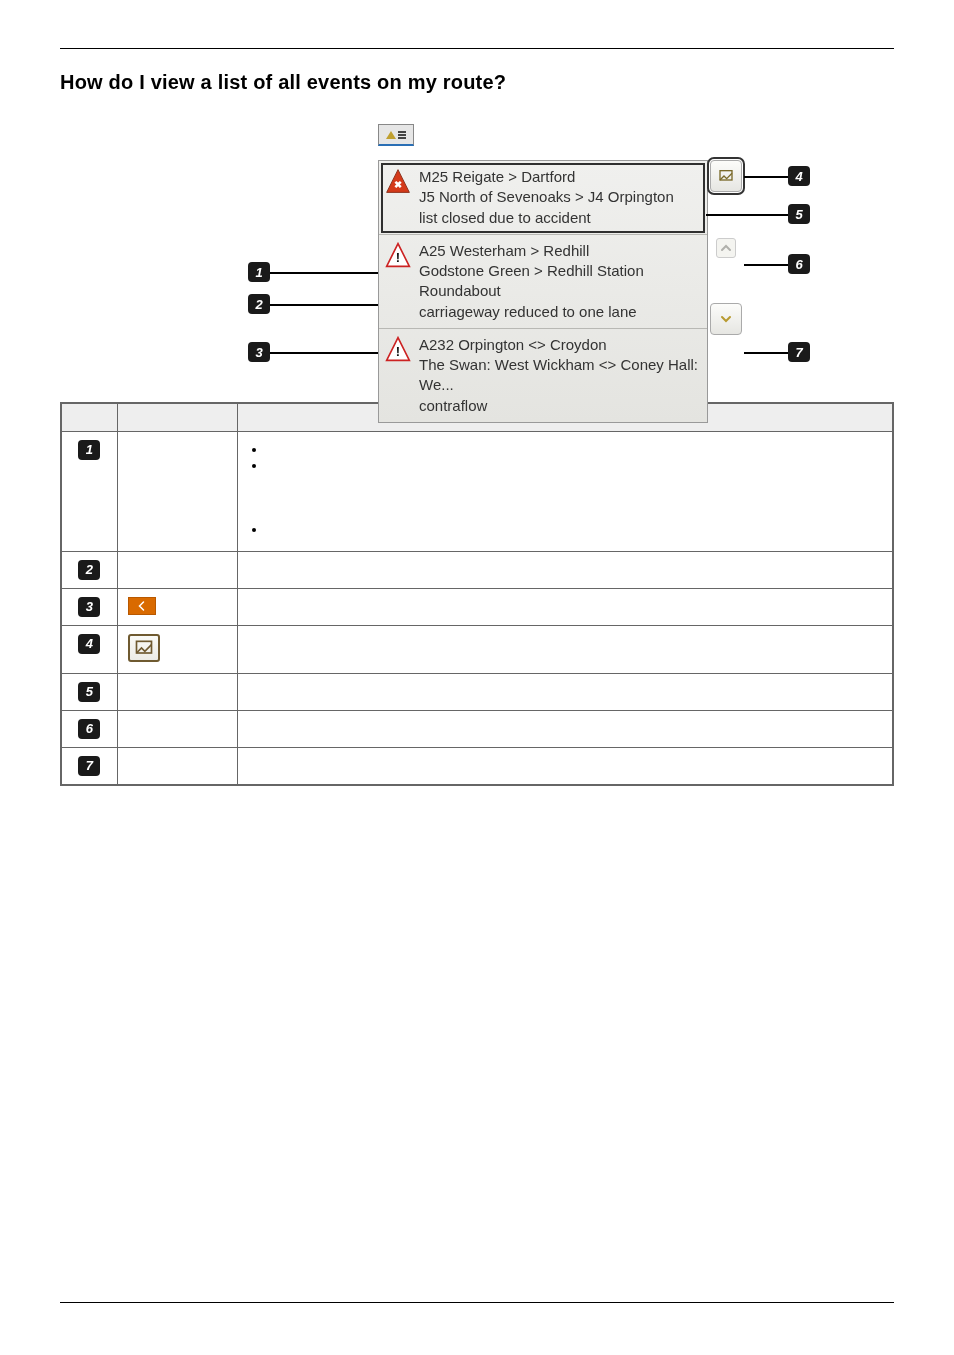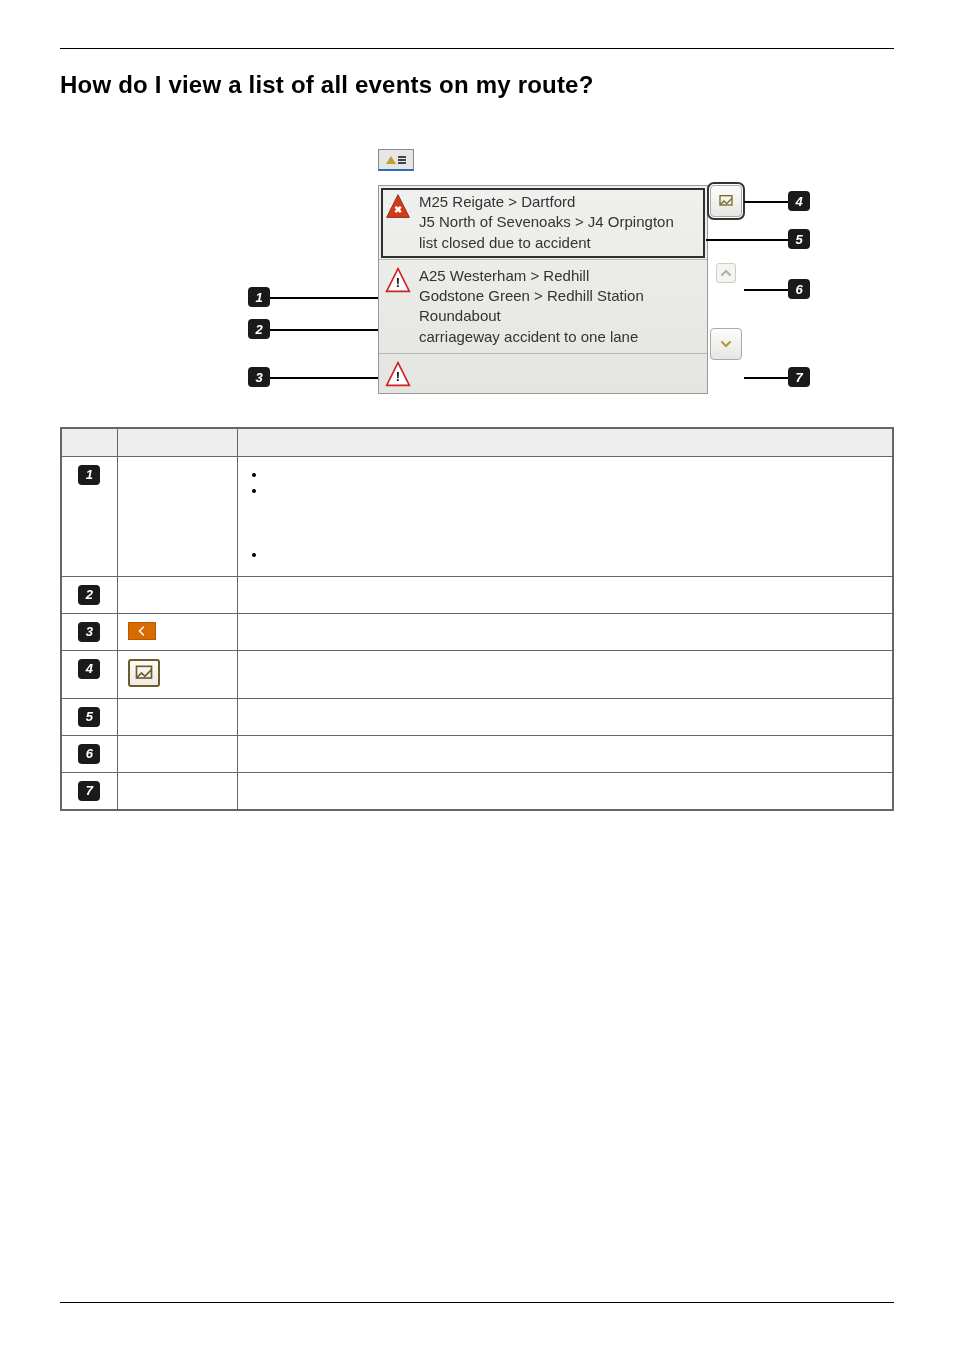--- a/index.html
+++ b/index.html
@@ -10,23 +10,23 @@
     background: #fff;
     position: relative;
     padding: 48px 60px 60px 60px;
   }
   .top-rule {
     border-top: 1px solid #000;
     margin-bottom: 22px;
   }
   .heading {
     font-weight: 700;
-    font-size: 24px;
+    font-size: 20px;
     color: #000;
-    margin-bottom: 50px;
+    margin-bottom: 30px;
     letter-spacing: 0.2px;
   }
 
   
   .diagram-wrap {
     position: relative;
     width: 100%;
     height: 260px;
     margin-bottom: 18px;
   }
@@ -264,29 +264,34 @@
     <div class="row">
       <div class="icon icon-warn">
         <svg viewBox="0 0 32 32">
             <polygon points="16,2 30,30 2,30" fill="#fff" stroke="#c22" stroke-width="2"></polygon>
             <text x="16" y="25" text-anchor="middle" font-size="16" fill="#111" font-weight="bold">!</text>
           </svg>
       </div>
       <div class="txt">
         <div class="l1">A25 Westerham &gt; Redhill</div>
         <div class="l2">Godstone Green &gt; Redhill Station Roundabout</div>
-        <div class="l3">carriageway accident to one lane</div>
+        <div class="l3">carriageway reduced to one lane</div>
       </div>
     </div>
     <div class="row">
       <div class="icon icon-warn">
         <svg viewBox="0 0 32 32">
             <polygon points="16,2 30,30 2,30" fill="#fff" stroke="#c22" stroke-width="2"></polygon>
             <text x="16" y="25" text-anchor="middle" font-size="16" fill="#111" font-weight="bold">!</text>
           </svg>
+      </div>
+      <div class="txt">
+        <div class="l1">A232 Orpington &lt;&gt; Croydon</div>
+        <div class="l2">The Swan: West Wickham &lt;&gt; Coney Hall: We...</div>
+        <div class="l3">contraflow</div>
       </div>
     </div>
   </div>
 
   <div class="scroll-col">
     <div class="scroll-btn sel">
       <svg viewBox="0 0 24 24">
           <rect x="3" y="4" width="18" height="14" fill="none" stroke="#7a6a2a" stroke-width="2"></rect>
           <path d="M3 18 L9 12 L13 16 L21 8" fill="none" stroke="#7a6a2a" stroke-width="2"></path>
         </svg>

